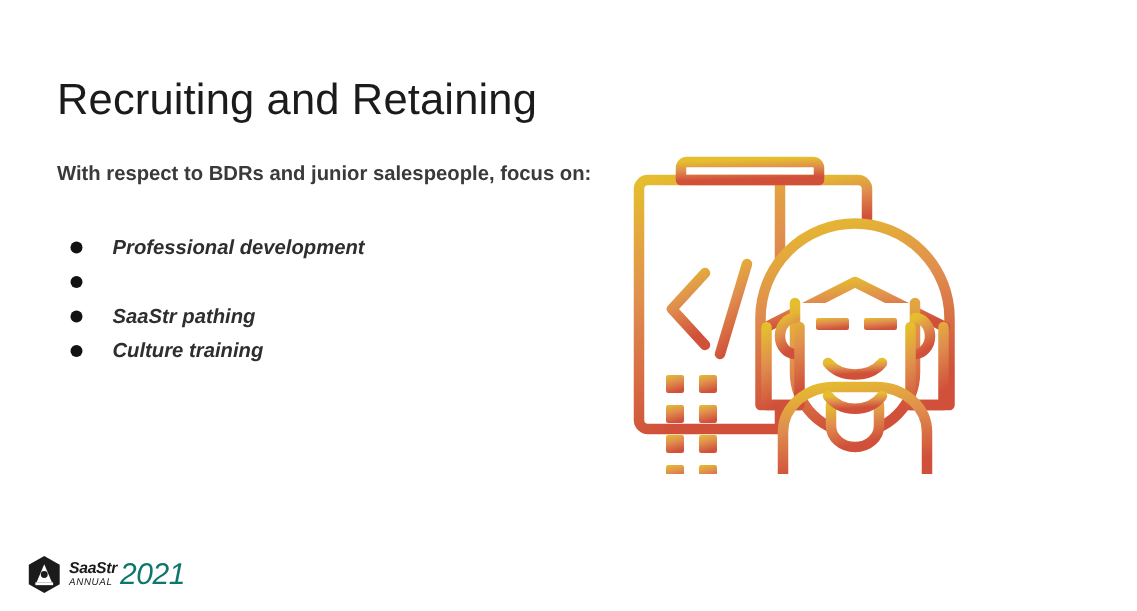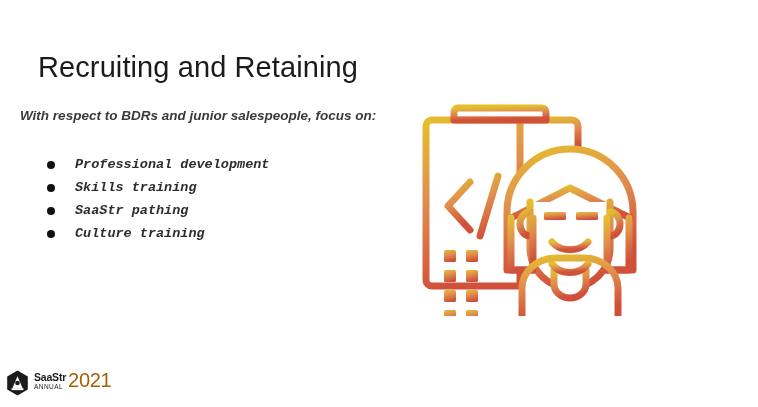--- a/index.html
+++ b/index.html
@@ -27,25 +27,24 @@
     font-weight: 400;
     color: #1b1b1b;
     letter-spacing: 0.1px;
     line-height: 1.25;
     white-space: nowrap;
   }
 
   
   #slide-subtitle {
     position: absolute;
-    left: 20px;
+    left: 38px;
     top: 90px;
     width: 360px;
     font-size: 13.5px;
-    font-style: italic;
     font-weight: 600;
     color: #3a3a3a;
     line-height: 1.75;
   }
 
   
   #bullet-list {
     position: absolute;
     left: 40px;
     top: 153px;
@@ -66,21 +65,20 @@
     flex: 0 0 auto;
     margin-left: 7px;
     margin-right: 20px;
   }
   .bullet-text {
     font-size: 13.5px;
     font-style: italic;
     font-weight: 600;
     color: #2e2e2e;
     white-space: nowrap;
-    font-family: Liberation Mono, monospace;
   }
 
   
   #illustration {
     position: absolute;
     left: 418px;
     top: 84px;
     width: 262px;
     height: 232px;
   }
@@ -93,24 +91,26 @@
   
   #footer {
     position: absolute;
     left: 0;
     top: 362px;
     width: 758px;
     height: 45px;
   }
   #footer-logo {
     position: absolute;
-    left: 6px;
+    left: 18px;
     top: 8px;
     display: flex;
+    align-items: center;
     height: 26px;
+    font-style: italic;
   }
   #logo-mark {
     width: 23px;
     height: 26px;
     flex: 0 0 auto;
   }
   #logo-wordmark {
     display: flex;
     flex-direction: column;
     justify-content: center;
@@ -128,21 +128,21 @@
     font-size: 6.5px;
     font-weight: 400;
     color: #1b1b1b;
     letter-spacing: 0.45px;
     line-height: 1.05;
     margin-top: 1px;
   }
   #logo-year {
     font-size: 20px;
     font-weight: 300;
-    color: #a16207;
+    color: #0f766e;
     letter-spacing: -0.3px;
     margin-left: 2px;
     line-height: 1;
   }
 </style>
 </head>
 <body>
 
 <div id="slide">
 
@@ -150,21 +150,20 @@
 
   <p id="slide-subtitle">With respect to BDRs and junior salespeople, focus on:</p>
 
   <ul id="bullet-list">
     <li class="bullet-item">
       <span class="bullet-dot"></span>
       <span class="bullet-text">Professional development</span>
     </li>
     <li class="bullet-item">
       <span class="bullet-dot"></span>
-      <span class="bullet-text">Skills training</span>
     </li>
     <li class="bullet-item">
       <span class="bullet-dot"></span>
       <span class="bullet-text">SaaStr pathing</span>
     </li>
     <li class="bullet-item">
       <span class="bullet-dot"></span>
       <span class="bullet-text">Culture training</span>
     </li>
   </ul>

